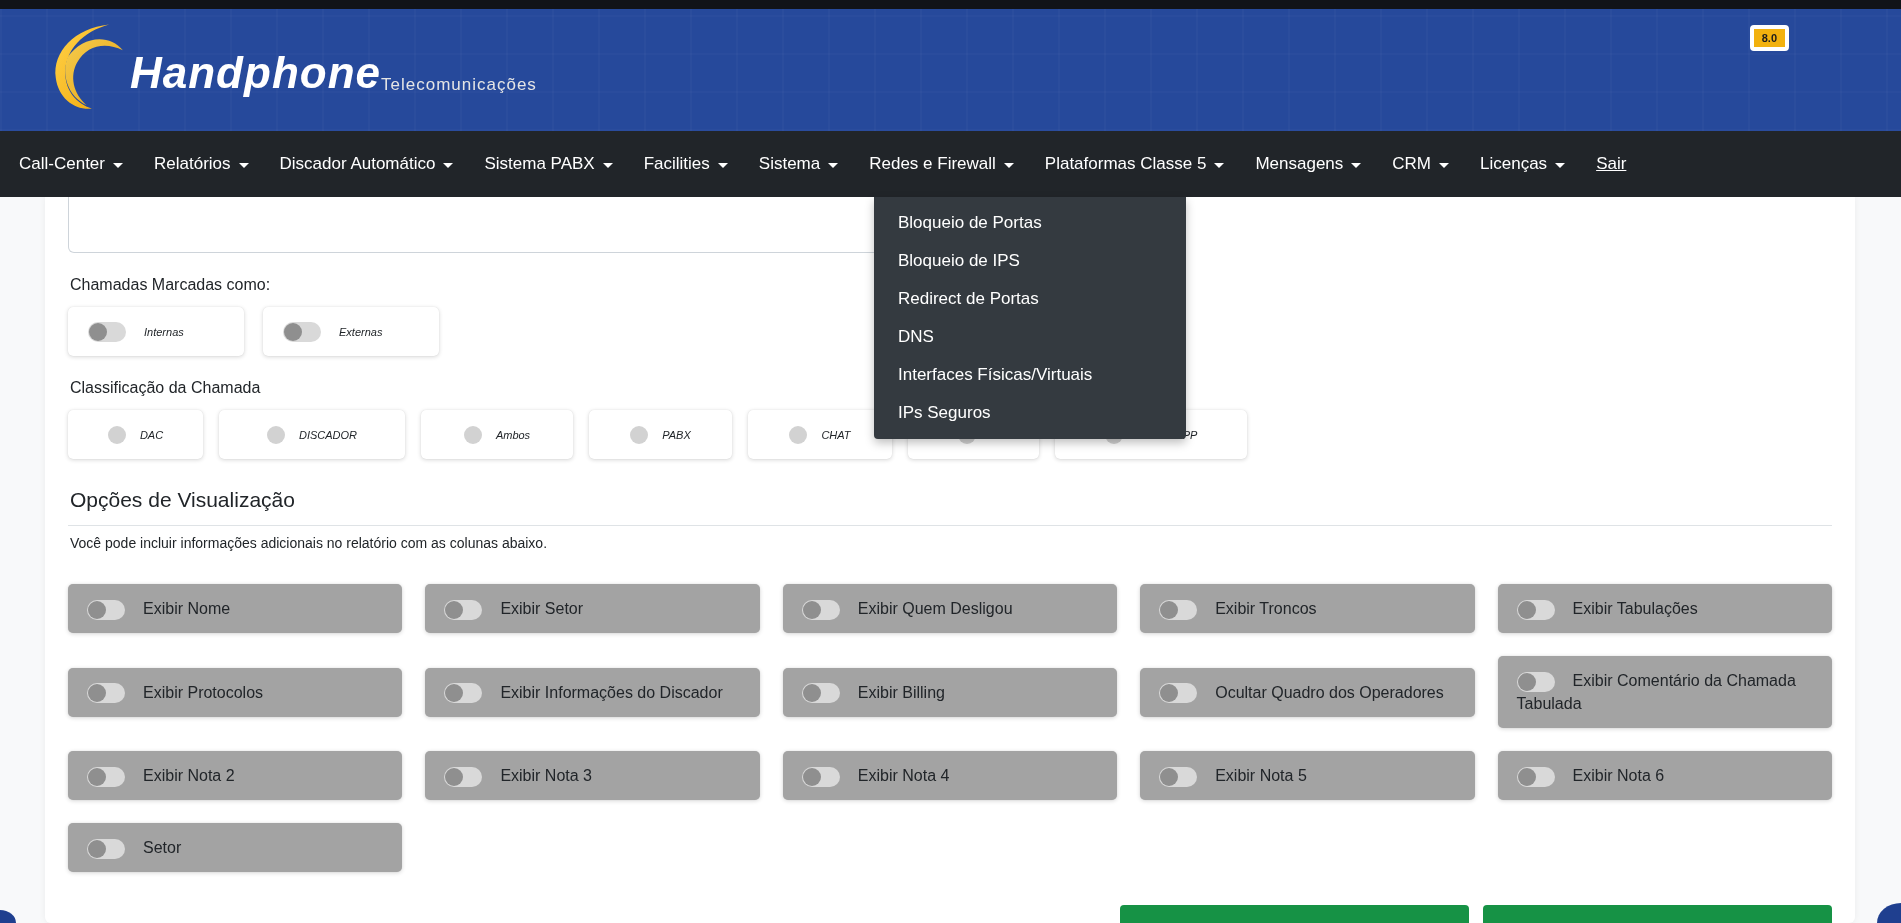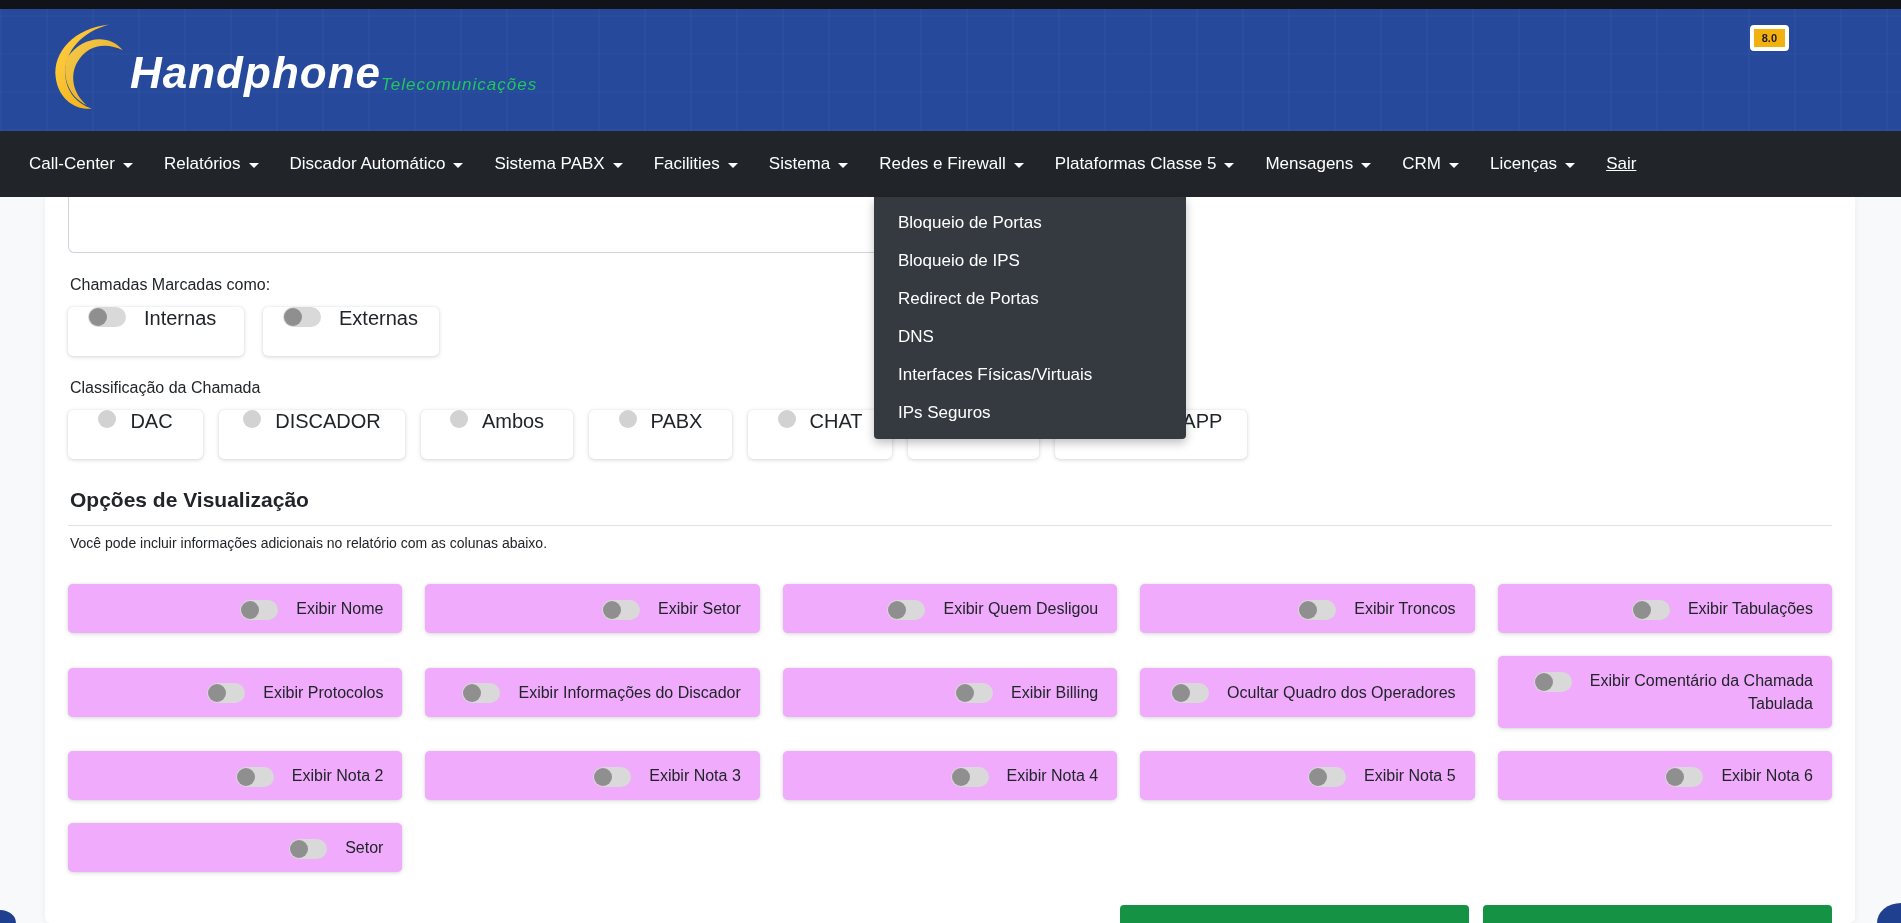--- a/index.html
+++ b/index.html
@@ -25,30 +25,30 @@
       repeating-linear-gradient(0deg, rgba(255,255,255,.04) 0 2px, transparent 2px 38px);
     opacity:.5;pointer-events:none;
   }
   .logo{position:absolute;left:42px;top:10px;display:flex;align-items:center;gap:2px;}
   .logo-swoosh{width:86px;height:102px;flex:0 0 auto;}
   .logo-text{display:flex;flex-direction:row;align-items:flex-end;margin-top:6px;}
   .brand-name{
     color:#fff;font-size:44px;font-weight:bold;font-style:italic;letter-spacing:1px;line-height:1;
   }
   .brand-tagline{
-    color:#22c55e;font-size:17px;font-style:italic;margin-top:2px;letter-spacing:1px;margin-right:4px;
+    color:#e5e5e5;font-size:17px;margin-top:2px;letter-spacing:1px;margin-right:4px;
   }
   .version-badge{
     position:absolute;top:16px;right:112px;background:var(--badge-yellow);color:#1c1c1c;
     font-size:11px;font-weight:bold;padding:3px 8px;border-radius:4px;border:4px solid #ffffff;
   }
   
   .navbar{
     height:66px;background:var(--nav-dark);display:flex;align-items:center;
-    padding:0 24px 0 29px;gap:31px;position:relative;z-index:20;
+    padding:0 24px 0 19px;gap:31px;position:relative;z-index:20;
   }
   .nav-item{display:flex;align-items:center;gap:8px;color:#fff;font-size:17px;cursor:pointer;white-space:nowrap;}
   .caret{width:0;height:0;border-left:5px solid transparent;border-right:5px solid transparent;border-top:5px solid #fff;margin-top:3px;}
   .nav-sair{color:#fff;font-size:17px;text-decoration:underline;cursor:pointer;}
   
   .dropdown{
     position:absolute;left:874px;top:197px;width:312px;background:var(--dropdown-dark);
     z-index:50;padding:7px 0;border-radius:0 0 4px 4px;box-shadow:0 4px 10px rgba(0,0,0,.25);
   }
   .dropdown-item{color:#fff;font-size:17px;padding:9px 24px;cursor:pointer;white-space:nowrap;}
@@ -58,45 +58,45 @@
     border-radius:0 0 6px 6px;box-shadow:0 0 7px rgba(0,0,0,.06);padding:0 23px;z-index:10;
   }
   .partial-input{
     width:910px;height:56px;border:1px solid var(--border-light);border-top:none;
     border-radius:0 0 6px 6px;
   }
   .section-label{font-size:16px;margin:23px 0 13px 2px;}
   .inline-cards{display:flex;gap:19px;}
   .mini-card{
     background:#fff;border-radius:5px;box-shadow:0 1px 4px rgba(0,0,0,.16),0 0 1px rgba(0,0,0,.12);
-    height:49px;display:flex;align-items:flex-start;padding:0 20px;gap:18px;font-size:20px;
+    height:49px;display:flex;align-items:center;padding:0 20px;gap:18px;font-size:11px;font-style:italic;
   }
   .switch{width:38px;height:20px;background:var(--toggle-track);border-radius:10px;position:relative;flex:0 0 auto;display:inline-block;vertical-align:middle;}
   .switch .knob{position:absolute;left:1px;top:1px;width:18px;height:18px;border-radius:50%;background:var(--toggle-knob);}
   .radio-dot{width:18px;height:18px;border-radius:50%;background:#d2d2d2;flex:0 0 auto;}
   .chamadas-card{width:176px;}
   .class-row{display:flex;gap:16px;}
   .class-card{justify-content:center;gap:14px;}
   .class-card:nth-child(1){width:135px;}
   .class-card:nth-child(2){width:186px;}
   .class-card:nth-child(3){width:152px;}
   .class-card:nth-child(4){width:143px;}
   .class-card:nth-child(5){width:144px;}
   .class-card:nth-child(6){width:131px;}
   .class-card:nth-child(7){width:192px;}
-  .opcoes-title{font-size:21px;font-weight:bold;margin:29px 0 0 2px;}
+  .opcoes-title{font-size:21px;font-weight:normal;margin:29px 0 0 2px;}
   .divider{border:none;border-top:1px solid #dfe3e6;margin:13px 0 9px 0;}
   .opcoes-desc{font-size:14px;margin-left:2px;}
   .toggle-grid{
     display:grid;grid-template-columns:repeat(5,1fr);column-gap:23px;row-gap:23px;
     margin-top:33px;align-items:center;
   }
   .tcard{
-    background:#f0abfc;border-radius:5px;box-shadow:0 1px 4px rgba(0,0,0,.16),0 0 1px rgba(0,0,0,.12);
-    padding:13px 19px;font-size:16px;line-height:23px;text-align:right;
+    background:#a3a3a3;border-radius:5px;box-shadow:0 1px 4px rgba(0,0,0,.16),0 0 1px rgba(0,0,0,.12);
+    padding:13px 19px;font-size:16px;line-height:23px;
   }
   .tcard .switch{margin-right:18px;}
   .actions{display:flex;justify-content:flex-end;gap:14px;margin-top:33px;}
   .action-btn{
     width:349px;height:46px;background:var(--action-green);color:#fff;border:none;
     font-size:13.5px;font-family:"Liberation Sans",sans-serif;border-radius:4px;
     letter-spacing:.3px;cursor:pointer;
   }
   
   .corner-left{

